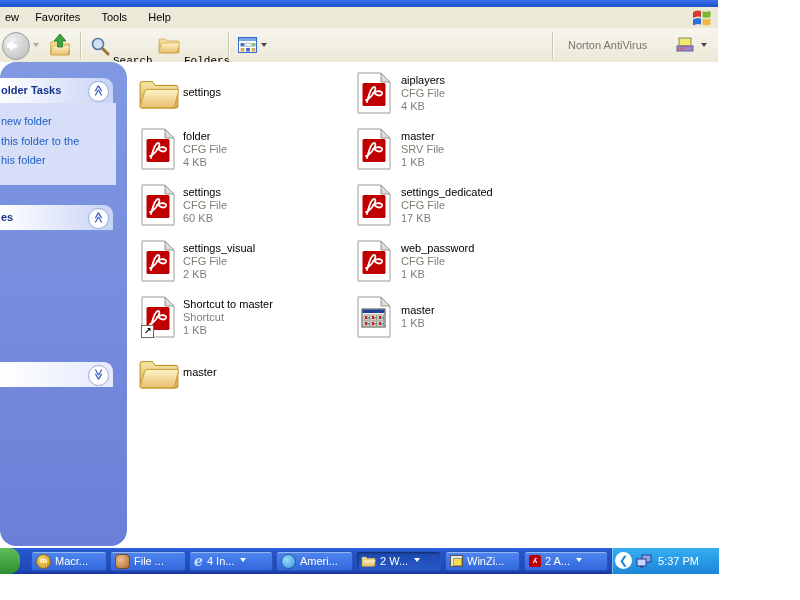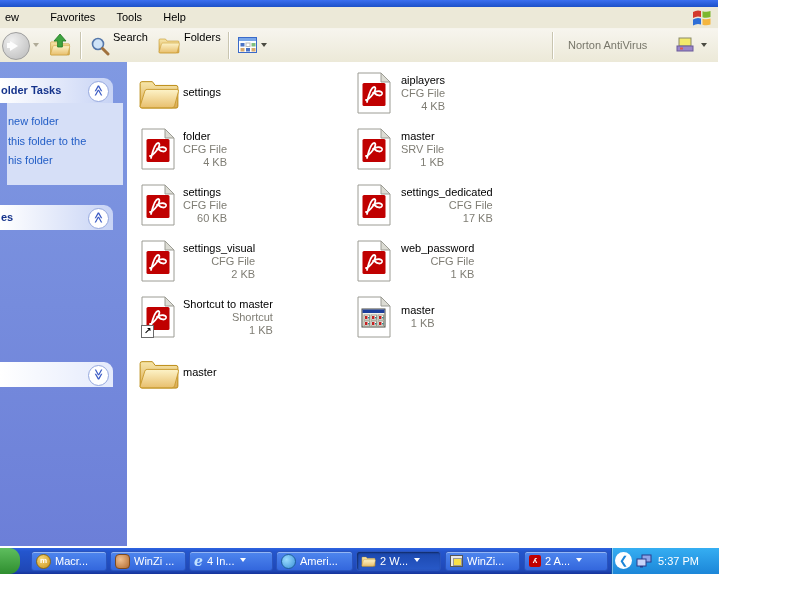--- a/index.html
+++ b/index.html
@@ -7,46 +7,46 @@
           font-family:"Liberation Sans","DejaVu Sans",sans-serif;font-size:11px;}
   .abs{position:absolute;}
 
   
   .titlebar{left:0;top:0;width:718px;height:7px;background:linear-gradient(#3a6ff0,#1c50c8);}
   .menubar{left:0;top:7px;width:718px;height:21px;background:#ece9d8;border-bottom:1px solid #f6f4ec;}
   .menu-item{display:inline-block;color:#000;padding-top:4px;}
   .flag{right:6px;top:1px;width:20px;height:19px;}
   .toolbar{left:0;top:29px;width:718px;height:33px;background:linear-gradient(#f7f5ee,#ece9d8);border-bottom:1px solid #b7b3a2;}
   .tsep{width:1px;top:3px;height:27px;background:#c9c5b0;border-right:1px solid #fff;}
-  .tool-label{color:#000;top:2px;}
+  .tool-label{color:#000;top:26px;font-family:Liberation Mono, monospace;}
   .norton-label{color:#77766a;top:10px;}
   .caret{width:0;height:0;border:3px solid transparent;border-top:4px solid #4a4a42;display:inline-block;}
   .caret.dis{border-top-color:#b0ab98;}
   .fwd-btn{left:2px;top:3px;width:26px;height:26px;border-radius:50%;
            background:radial-gradient(circle at 35% 30%, #efefef,#b9b9b9);border:1px solid #9e9e9e;}
   .fwd-arrow{left:7px;top:8px;width:0;height:0;border:5px solid transparent;border-left:8px solid #fdfdfd;}
   .fwd-bar{left:4px;top:10px;width:5px;height:5px;background:#fdfdfd;}
 
   
   .mainarea{left:0;top:62px;width:718px;height:484px;background:#fff;}
-  .sidebar{left:0;top:0;width:127px;height:484px;background:linear-gradient(180deg,#8099e2,#6c7fd8);overflow:hidden;}
+  .sidebar{left:0;top:0;width:127px;height:484px;background:linear-gradient(180deg,#8099e2,#6c7fd8);overflow:hidden;border-radius:16px;}
   .panel-head{left:0;width:113px;height:25px;border-radius:0 9px 0 0;
               background:linear-gradient(90deg,#ffffff,#c7d3f5);}
   .panel-title{color:#16348c;font-weight:bold;top:6px;left:1px;}
-  .panel-body{left:0;width:116px;background:#d6dff7;margin-left:7px;}
+  .panel-body{left:0;width:116px;background:#d6dff7;}
   .chev-btn{right:4px;top:3px;width:19px;height:19px;border-radius:50%;background:#fff;
             border:1px solid #95a8de;color:#3b5bc4;font-weight:bold;text-align:center;}
   .chev-glyph{display:inline-block;transform:rotate(90deg);font-size:11px;line-height:17px;}
   .chev-glyph.down{transform:rotate(-90deg);}
   .side-link{color:#215dc6;left:1px;cursor:pointer;white-space:nowrap;}
 
   .filearea{left:127px;top:0;width:591px;height:484px;background:#fff;}
   .tile{cursor:default;}
   .tile-name{color:#000;line-height:13px;white-space:nowrap;}
-  .tile-meta{color:#7f7d74;line-height:13px;white-space:nowrap;text-align:right;}
+  .tile-meta{color:#7f7d74;line-height:13px;white-space:nowrap;}
   .shortcut-ovl{left:0px;bottom:0px;width:11px;height:11px;background:#fff;border:1px solid #6a6a6a;
                 font-size:9px;line-height:10px;font-weight:bold;text-align:center;color:#000;}
 
   
   .taskbar{left:0;top:548px;width:718px;height:26px;
            background:linear-gradient(#2e64e2 0%,#2456ce 12%,#1f47b5 88%,#15339a 100%);}
   .startcap{left:0;top:0;width:20px;height:26px;border-radius:0 11px 11px 0;
             background:linear-gradient(#5ebe5e,#2f8e2f);}
   .tbtn{top:3px;height:20px;border-radius:3px;background:linear-gradient(#4e86ee,#3367dd);
         box-shadow:inset 0 1px 0 rgba(255,255,255,.4);border:1px solid #2a54bd;
@@ -122,21 +122,21 @@
     </symbol>
   </defs>
 </svg>
 
 <div id="screen">
 
   <div class="abs titlebar"></div>
 
   <div class="abs menubar">
     <span class="menu-item" style="margin-left:5px">ew</span>
-    <span class="menu-item" style="margin-left:28px">Favorites</span>
+    <span class="menu-item" style="margin-left:13px">Favorites</span>
     <span class="menu-item" style="margin-left:18px">Tools</span>
     <span class="menu-item" style="margin-left:18px">Help</span>
     <svg class="abs flag" viewBox="0 0 20 19">
       <path d="M1 4 q4-2.5 8-1 v6 q-4-1.5-8 1 z" fill="#d33a2c"></path>
       <path d="M10.5 3.2 q4 1.3 8-.2 v6 q-4 1.5-8 .2 z" fill="#7cb82f"></path>
       <path d="M1 11.5 q4-2.5 8-1 v6 q-4-1.5-8 1 z" fill="#2e6fd6"></path>
       <path d="M10.5 10.7 q4 1.3 8-.2 v6 q-4 1.5-8 .2 z" fill="#f4b63f"></path>
     </svg>
   </div>
 
@@ -333,21 +333,21 @@
   <div class="abs taskbar">
     <div class="abs startcap"></div>
 
     <div class="abs tbtn" style="left:31px;width:76px">
       <span class="mini-ico disc" style="background:radial-gradient(circle at 35% 30%,#f8d878,#c8921c);border:1px solid #8a6a14;color:#fff;font-size:8px;font-weight:bold;text-align:center;line-height:12px">m</span>
       <span class="lbl">Macr...</span>
     </div>
 
     <div class="abs tbtn" style="left:110px;width:76px">
       <span class="mini-ico" style="width:13px;height:13px;border-radius:4px;background:radial-gradient(circle at 35% 35%,#f0c090,#b06a30);border:1px solid #7a4a20"></span>
-      <span class="lbl">WinZi ...</span>
+      <span class="lbl">File ...</span>
     </div>
 
     <div class="abs tbtn" style="left:189px;width:84px">
       <span class="mini-ico ie-e">e</span>
       <span class="lbl">4 In...</span>
       <span class="wcaret"></span>
     </div>
 
     <div class="abs tbtn" style="left:276px;width:77px">
       <span class="mini-ico disc" style="background:radial-gradient(circle at 35% 35%,#9adcff,#3a90d8);border:1px solid #20609a;position:relative"></span>

